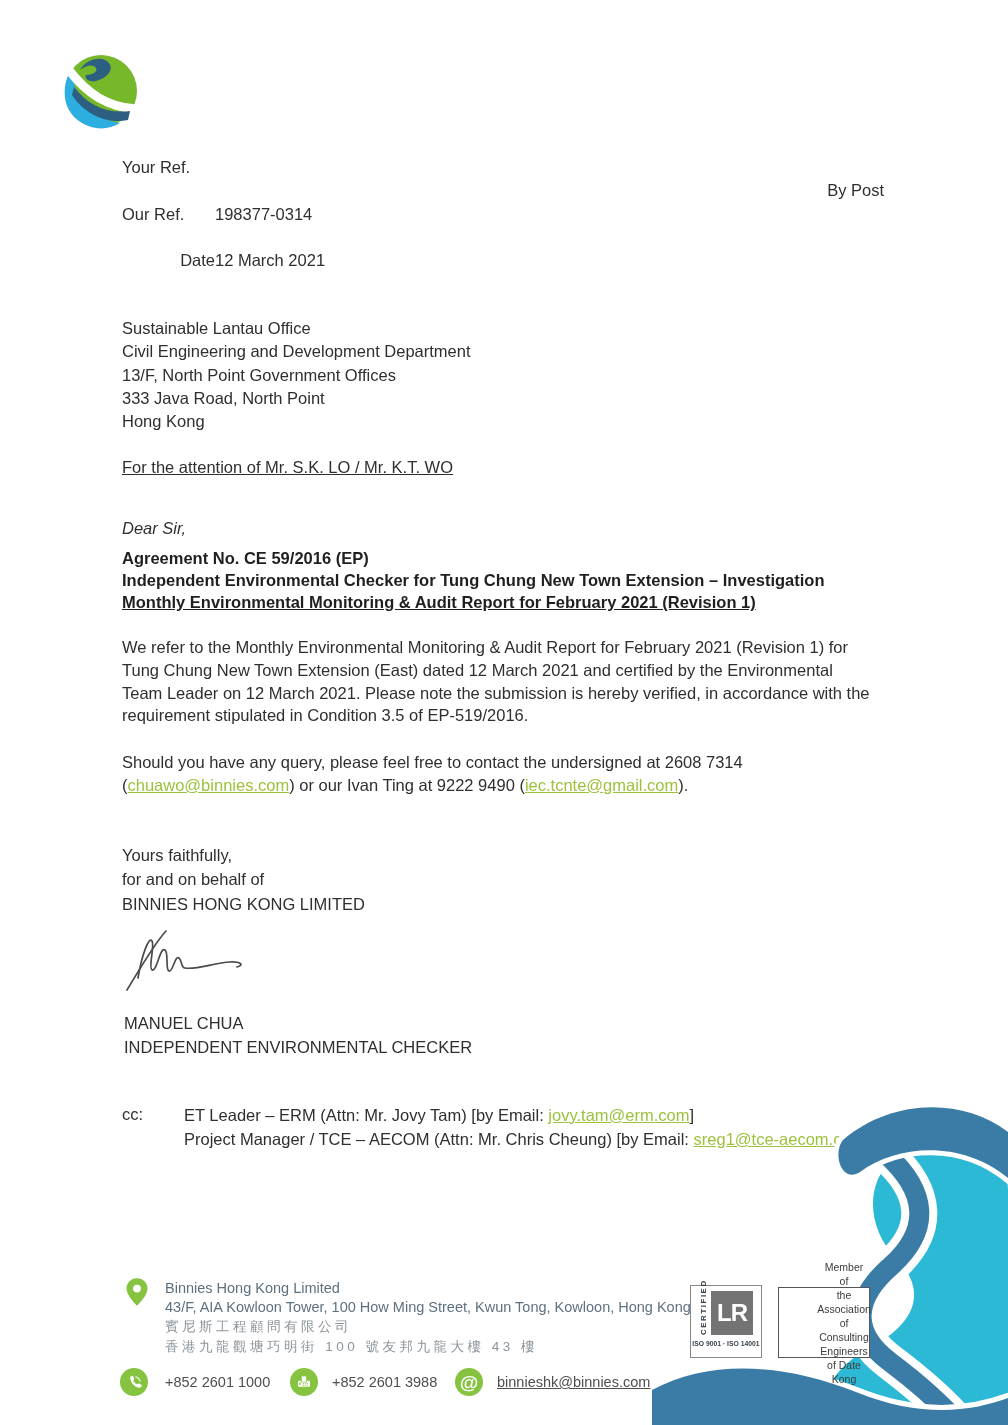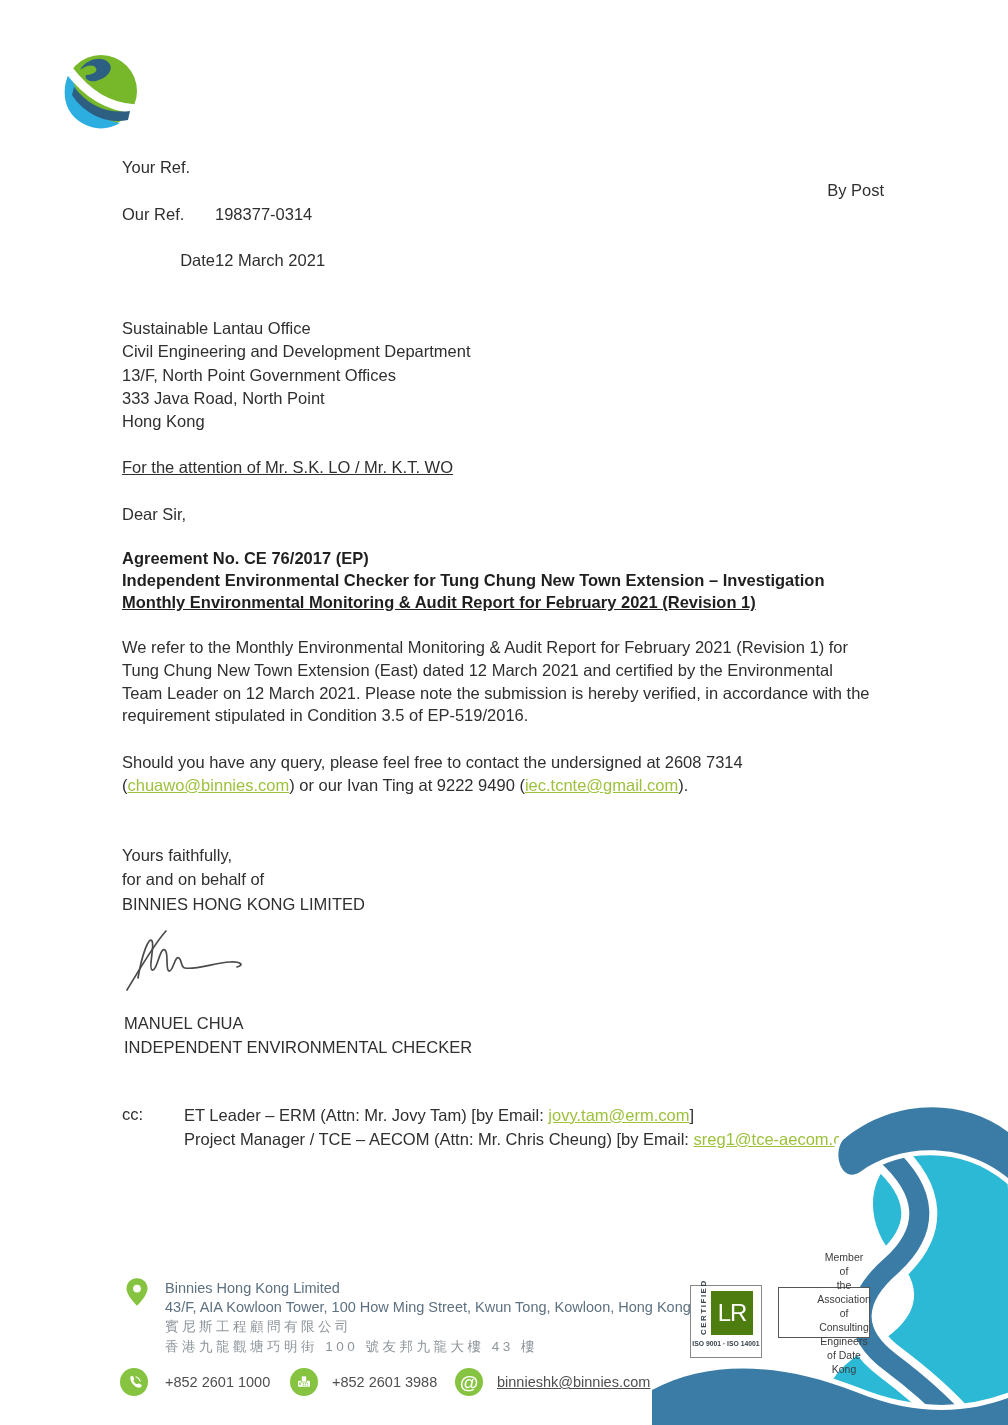--- a/index.html
+++ b/index.html
@@ -33,27 +33,27 @@
     width:72px;height:73px;border:1px solid #888;background:#fff;
     box-sizing:border-box;display:flex;flex-direction:column;align-items:center;
   }
   .lr-inner{display:flex;flex-direction:row;align-items:center;margin-top:5px;}
   .lr-cert{
     writing-mode:vertical-rl;transform:rotate(180deg);
     font-size:8px;font-weight:700;color:#37424c;letter-spacing:1.5px;
     margin-right:3px;height:44px;text-align:center;
   }
   .lr-mark{
-    width:42px;height:44px;background:#4d7c0f;color:#ffffff;
+    width:42px;height:44px;background:#737373;color:#ffffff;
     display:flex;align-items:center;justify-content:center;
-    font-size:24px;font-weight:400;letter-spacing:-1px;
+    font-size:24px;font-weight:700;letter-spacing:-1px;
   }
   .lr-iso{font-size:6.8px;color:#37424c;margin-top:5px;white-space:nowrap;font-weight:700;}
   .ace-box{
-    width:92px;height:51px;border:1px solid #555;background:#fff;
+    width:92px;height:71px;border:1px solid #555;background:#fff;
     box-sizing:border-box;display:flex;flex-direction:column;
     align-items:center;justify-content:center;
     font-size:10.5px;line-height:14px;color:#3c3c3c;text-align:center;padding-left:40px;
   }
 </style>
 </head>
 <body>
 
 <div class="page">
 
@@ -81,24 +81,24 @@
   <div class="abs letter-text" style="left:122px;top:317px;line-height:23.3px;">
     <div>Sustainable Lantau Office</div>
     <div>Civil Engineering and Development Department</div>
     <div>13/F, North Point Government Offices</div>
     <div>333 Java Road, North Point</div>
     <div>Hong Kong</div>
   </div>
 
   <div class="abs letter-text ul" style="left:122px;top:456px;">For the attention of Mr. S.K. LO / Mr. K.T. WO</div>
 
-  <div class="abs letter-text" style="left:122px;top:503px;">Dear Sir,</div>
+  <div class="abs letter-text" style="left:122px;top:517px;font-style:italic;">Dear Sir,</div>
 
   <div class="abs letter-text" style="left:122px;top:547px;line-height:22px;">
-    <div class="bold">Agreement No. CE 76/2017 (EP)</div>
+    <div class="bold">Agreement No. CE 59/2016 (EP)</div>
     <div class="bold">Independent Environmental Checker for Tung Chung New Town Extension – Investigation</div>
     <div class="bold ul">Monthly Environmental Monitoring &amp; Audit Report for February 2021 (Revision 1)</div>
   </div>
 
   <div class="abs letter-text" style="left:122px;top:636px;line-height:22.8px;">
     <div>We refer to the Monthly Environmental Monitoring &amp; Audit Report for February 2021 (Revision 1) for</div>
     <div>Tung Chung New Town Extension (East) dated 12 March 2021 and certified by the Environmental</div>
     <div>Team Leader on 12 March 2021. Please note the submission is hereby verified, in accordance with the</div>
     <div>requirement stipulated in Condition 3.5 of EP-519/2016.</div>
   </div>

